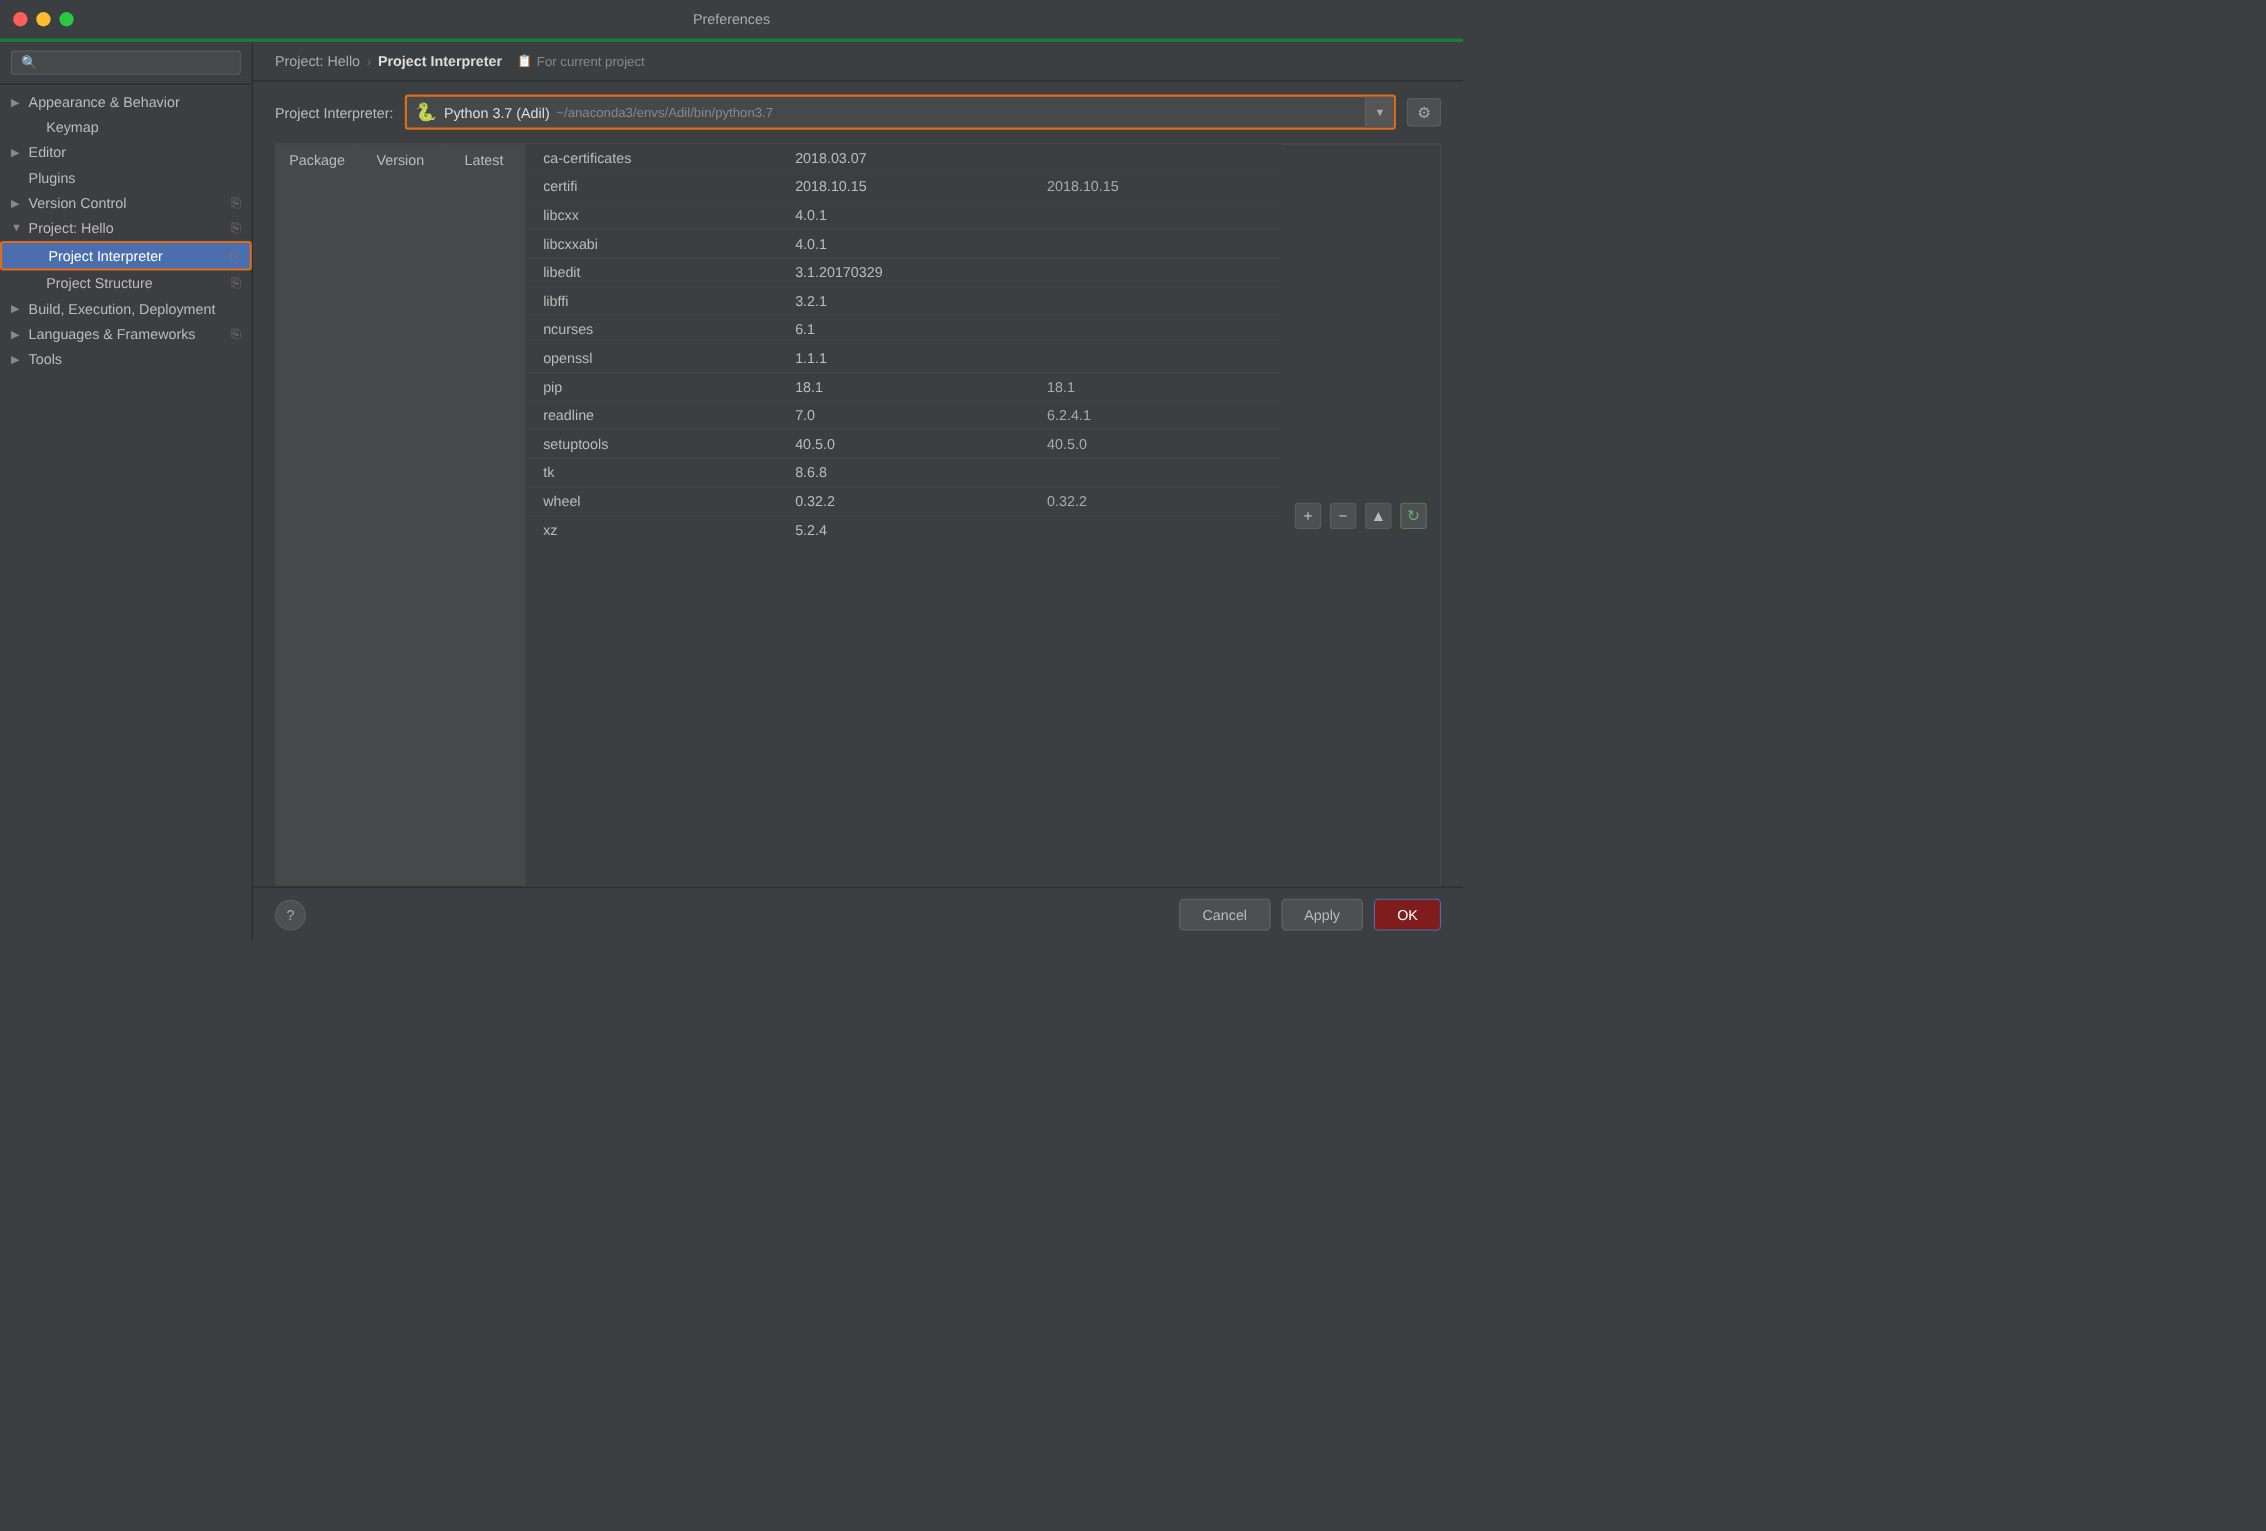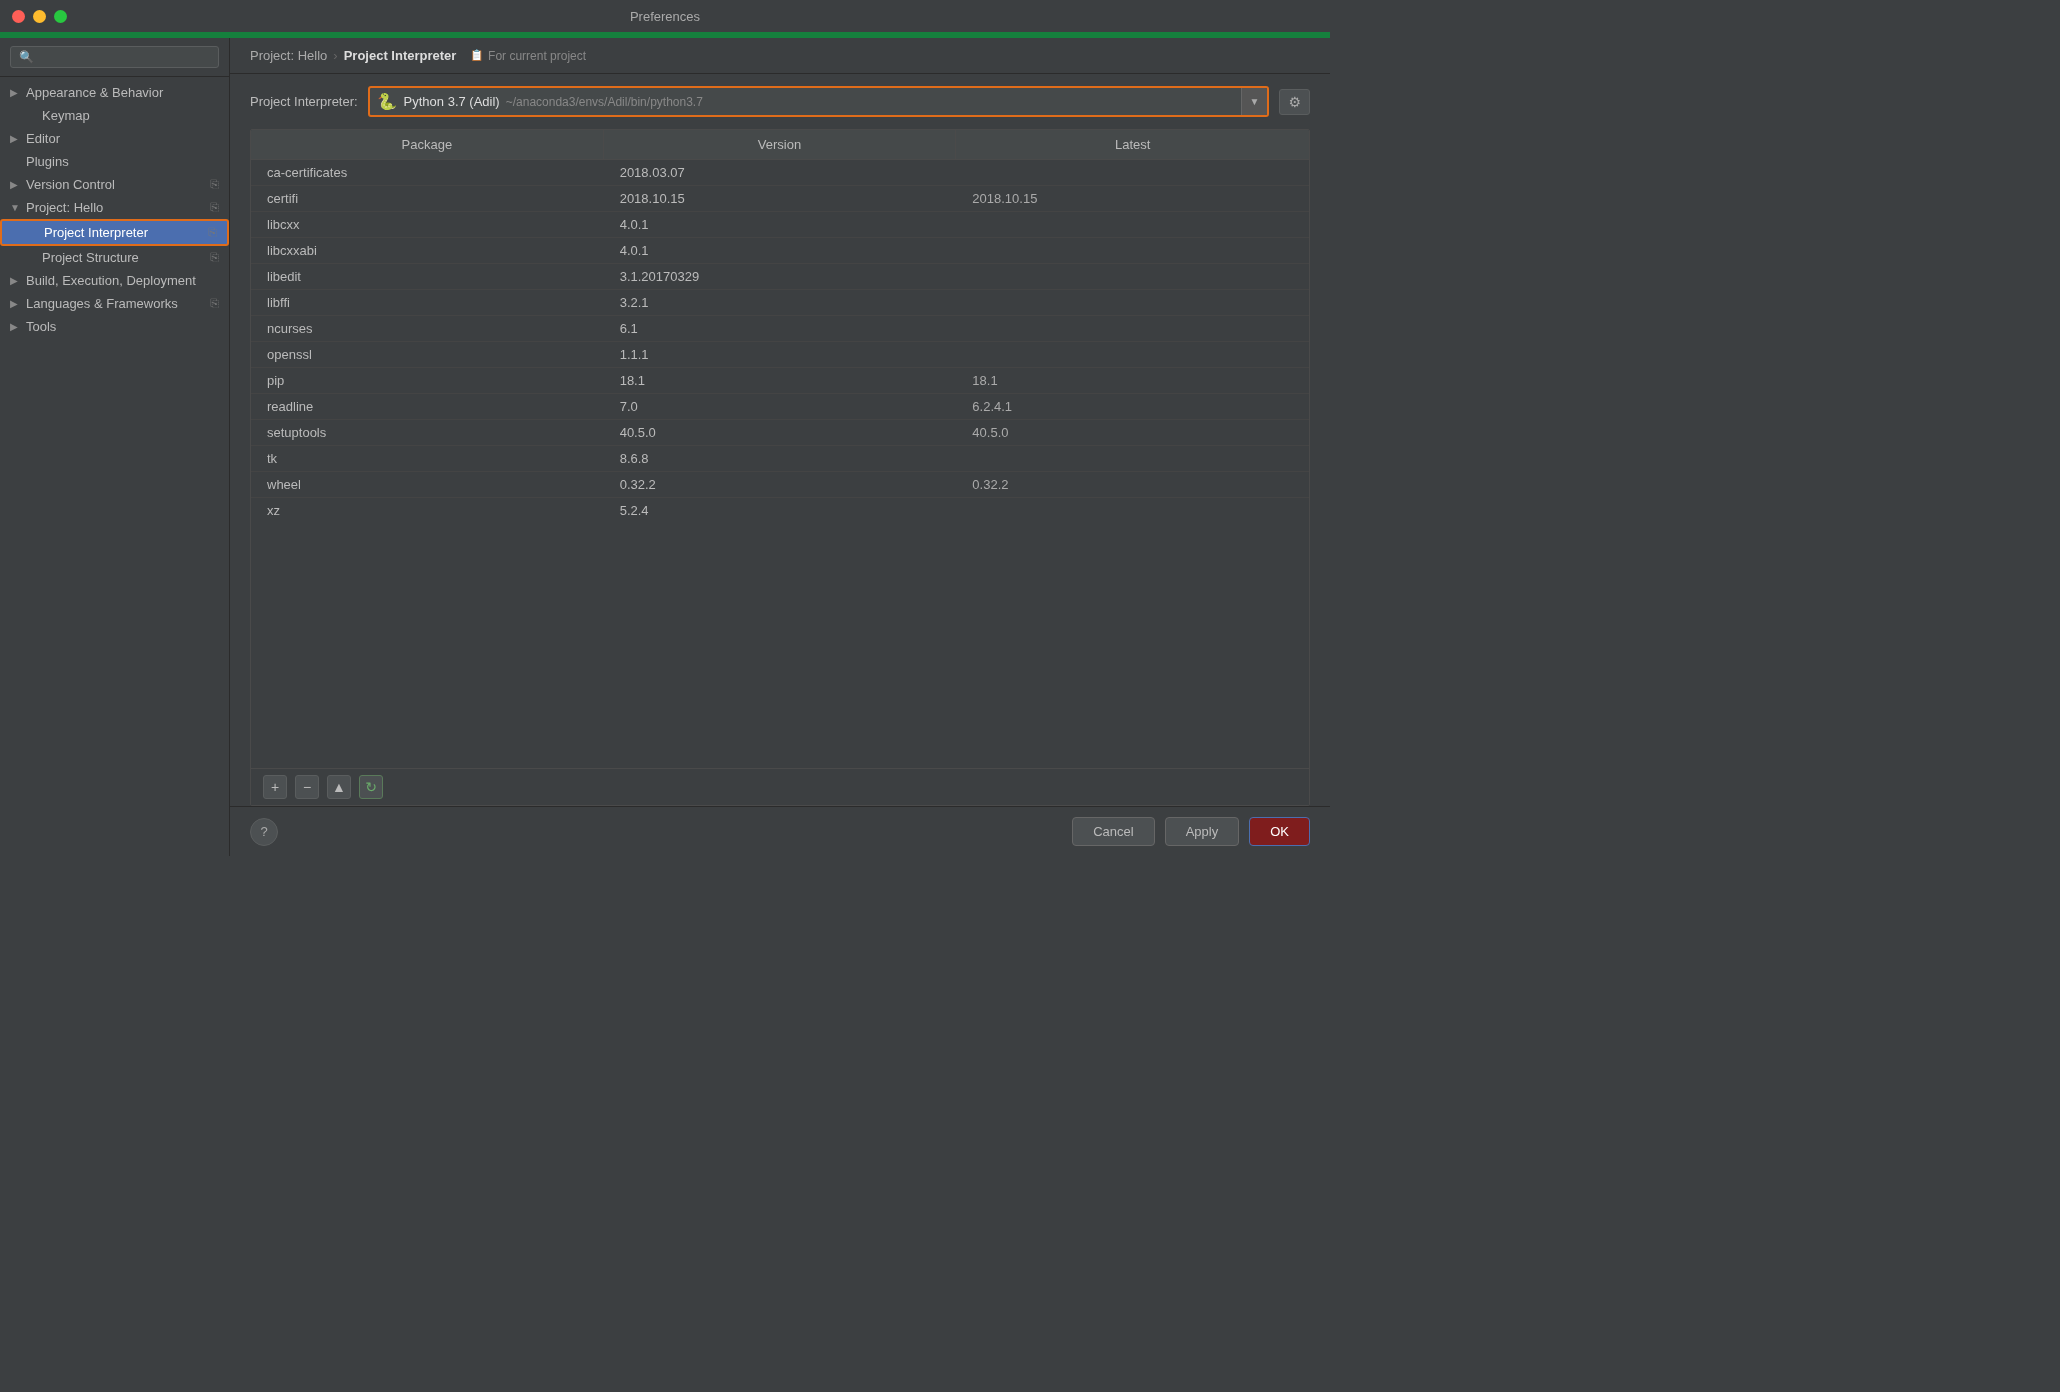--- a/index.html
+++ b/index.html
@@ -16,21 +16,21 @@
     }
 
     
     .titlebar {
       background: #3c3f41;
       height: 38px;
       display: flex;
       align-items: center;
       justify-content: center;
       position: relative;
-      border-bottom: 6px solid #15803d;
+      border-bottom: 3px solid #15803d;
       flex-shrink: 0;
     }
     .titlebar-buttons {
       position: absolute;
       left: 12px;
       display: flex;
       gap: 8px;
     }
     .titlebar-btn {
       width: 13px;
@@ -220,21 +220,21 @@
     }
 
     
     .package-table-wrapper {
       flex: 1;
       margin: 0 20px;
       border: 1px solid #4a4a4a;
       border-radius: 2px;
       overflow: hidden;
       display: flex;
-      flex-direction: column;
+      flex-direction: row;
     }
 
     .table-header {
       display: grid;
       grid-template-columns: 1fr 1fr 1fr;
       background: #45494a;
       border-bottom: 1px solid #4a4a4a;
     }
     .table-header-cell {
       padding: 7px 12px;

